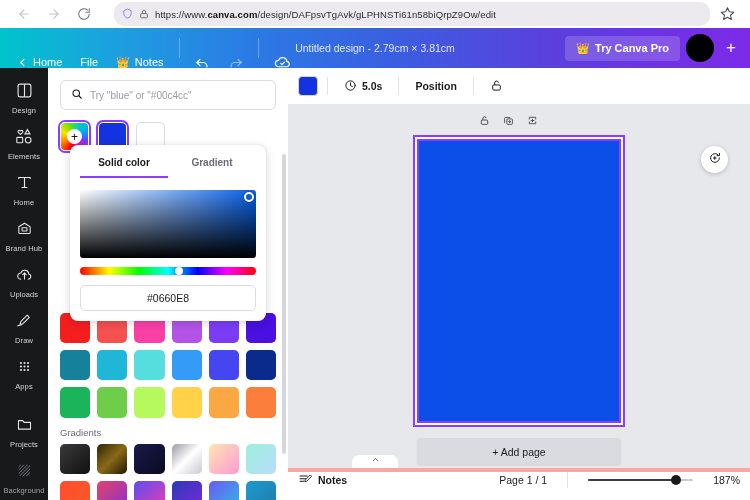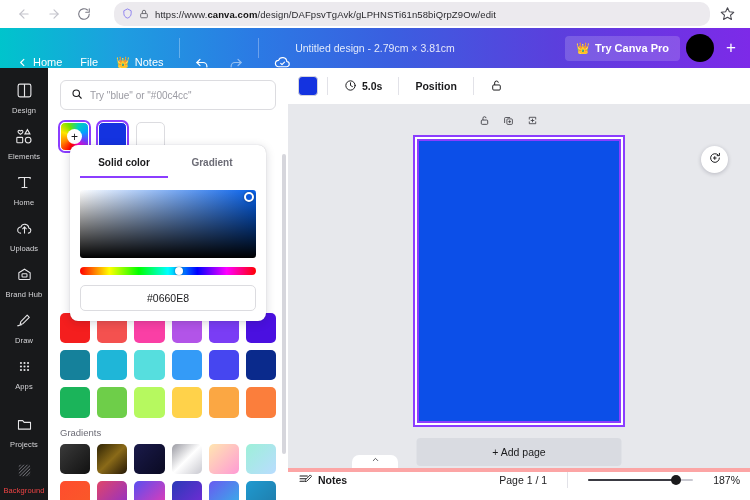--- a/index.html
+++ b/index.html
@@ -62,21 +62,21 @@
   .rail {
     position: absolute; top: 68px; left: 0; width: 48px; height: 432px;
     background: #18191b; display: flex; flex-direction: column; align-items: center;
     padding-top: 8px; gap: 2px;
   }
   .rail-item {
     width: 46px; display: flex; flex-direction: column; align-items: center;
     gap: 3px; padding: 6px 0 5px; border-radius: 6px; color: #e6e6e8;
   }
   .rail-item .lbl { font-size: 7.5px; color: #d6d6d9; letter-spacing: .1px; }
-  .rail-item.dim, .rail-item.dim .lbl { color: #ef4444; }
+  .rail-item.dim, .rail-item.dim .lbl { color: #a3a3a3; }
   .rail-sep { width: 34px; height: 1px; background: #303134; margin: 5px 0; }
 
   
   .panel {
     position: absolute; top: 68px; left: 48px; width: 240px; height: 432px;
     background: #ffffff; overflow: hidden;
   }
   .search-wrap { padding: 12px 12px 8px; }
   .search-box {
     height: 30px; border: 1px solid #dcdce0; border-radius: 6px;
@@ -337,36 +337,36 @@
         <svg width="17" height="17" viewBox="0 0 24 24" fill="none" stroke="#e6e6e8" stroke-width="1.6" stroke-linecap="round">
             <path d="M4 6.5V5h16v1.5"></path>
             <line x1="12" y1="5" x2="12" y2="19"></line>
             <line x1="8.5" y1="19" x2="15.5" y2="19"></line>
           </svg>
       </span>
       <span class="lbl">Home</span>
     </div>
     <div class="rail-item">
       <span>
+        <svg width="17" height="17" viewBox="0 0 24 24" fill="none" stroke="#e6e6e8" stroke-width="1.5">
+            <path d="M4 9.5l8-5 8 5v8a1.5 1.5 0 0 1-1.5 1.5h-13A1.5 1.5 0 0 1 4 17.5z"></path>
+            <rect x="8.5" y="11" width="7" height="4.5" rx="1"></rect>
+          </svg>
+      </span>
+      <span class="lbl">Brand Hub</span>
+    </div>
+    <div class="rail-item">
+      <span>
         <svg width="17" height="17" viewBox="0 0 24 24" fill="none" stroke="#e6e6e8" stroke-width="1.5" stroke-linecap="round" stroke-linejoin="round">
             <path d="M6.5 18.5a4.3 4.3 0 0 1 .4-8.6 5.8 5.8 0 0 1 11.2 1.5 3.6 3.6 0 0 1-.6 7.1"></path>
             <polyline points="9.4 12.4 12 9.8 14.6 12.4"></polyline>
             <line x1="12" y1="9.8" x2="12" y2="18.5"></line>
           </svg>
       </span>
       <span class="lbl">Uploads</span>
-    </div>
-    <div class="rail-item">
-      <span>
-        <svg width="17" height="17" viewBox="0 0 24 24" fill="none" stroke="#e6e6e8" stroke-width="1.5">
-            <path d="M4 9.5l8-5 8 5v8a1.5 1.5 0 0 1-1.5 1.5h-13A1.5 1.5 0 0 1 4 17.5z"></path>
-            <rect x="8.5" y="11" width="7" height="4.5" rx="1"></rect>
-          </svg>
-      </span>
-      <span class="lbl">Brand Hub</span>
     </div>
     <div class="rail-item">
       <span>
         <svg width="18" height="17" viewBox="0 0 24 24" fill="none" stroke="#e6e6e8" stroke-width="1.5" stroke-linecap="round" stroke-linejoin="round">
             <path d="M16.5 4.5l3 3-9 9-4 1 1-4z"></path>
             <path d="M3 19.5c2.5 0 3-1.5 5.5-1.5"></path>
           </svg>
       </span>
       <span class="lbl">Draw</span>
     </div>

